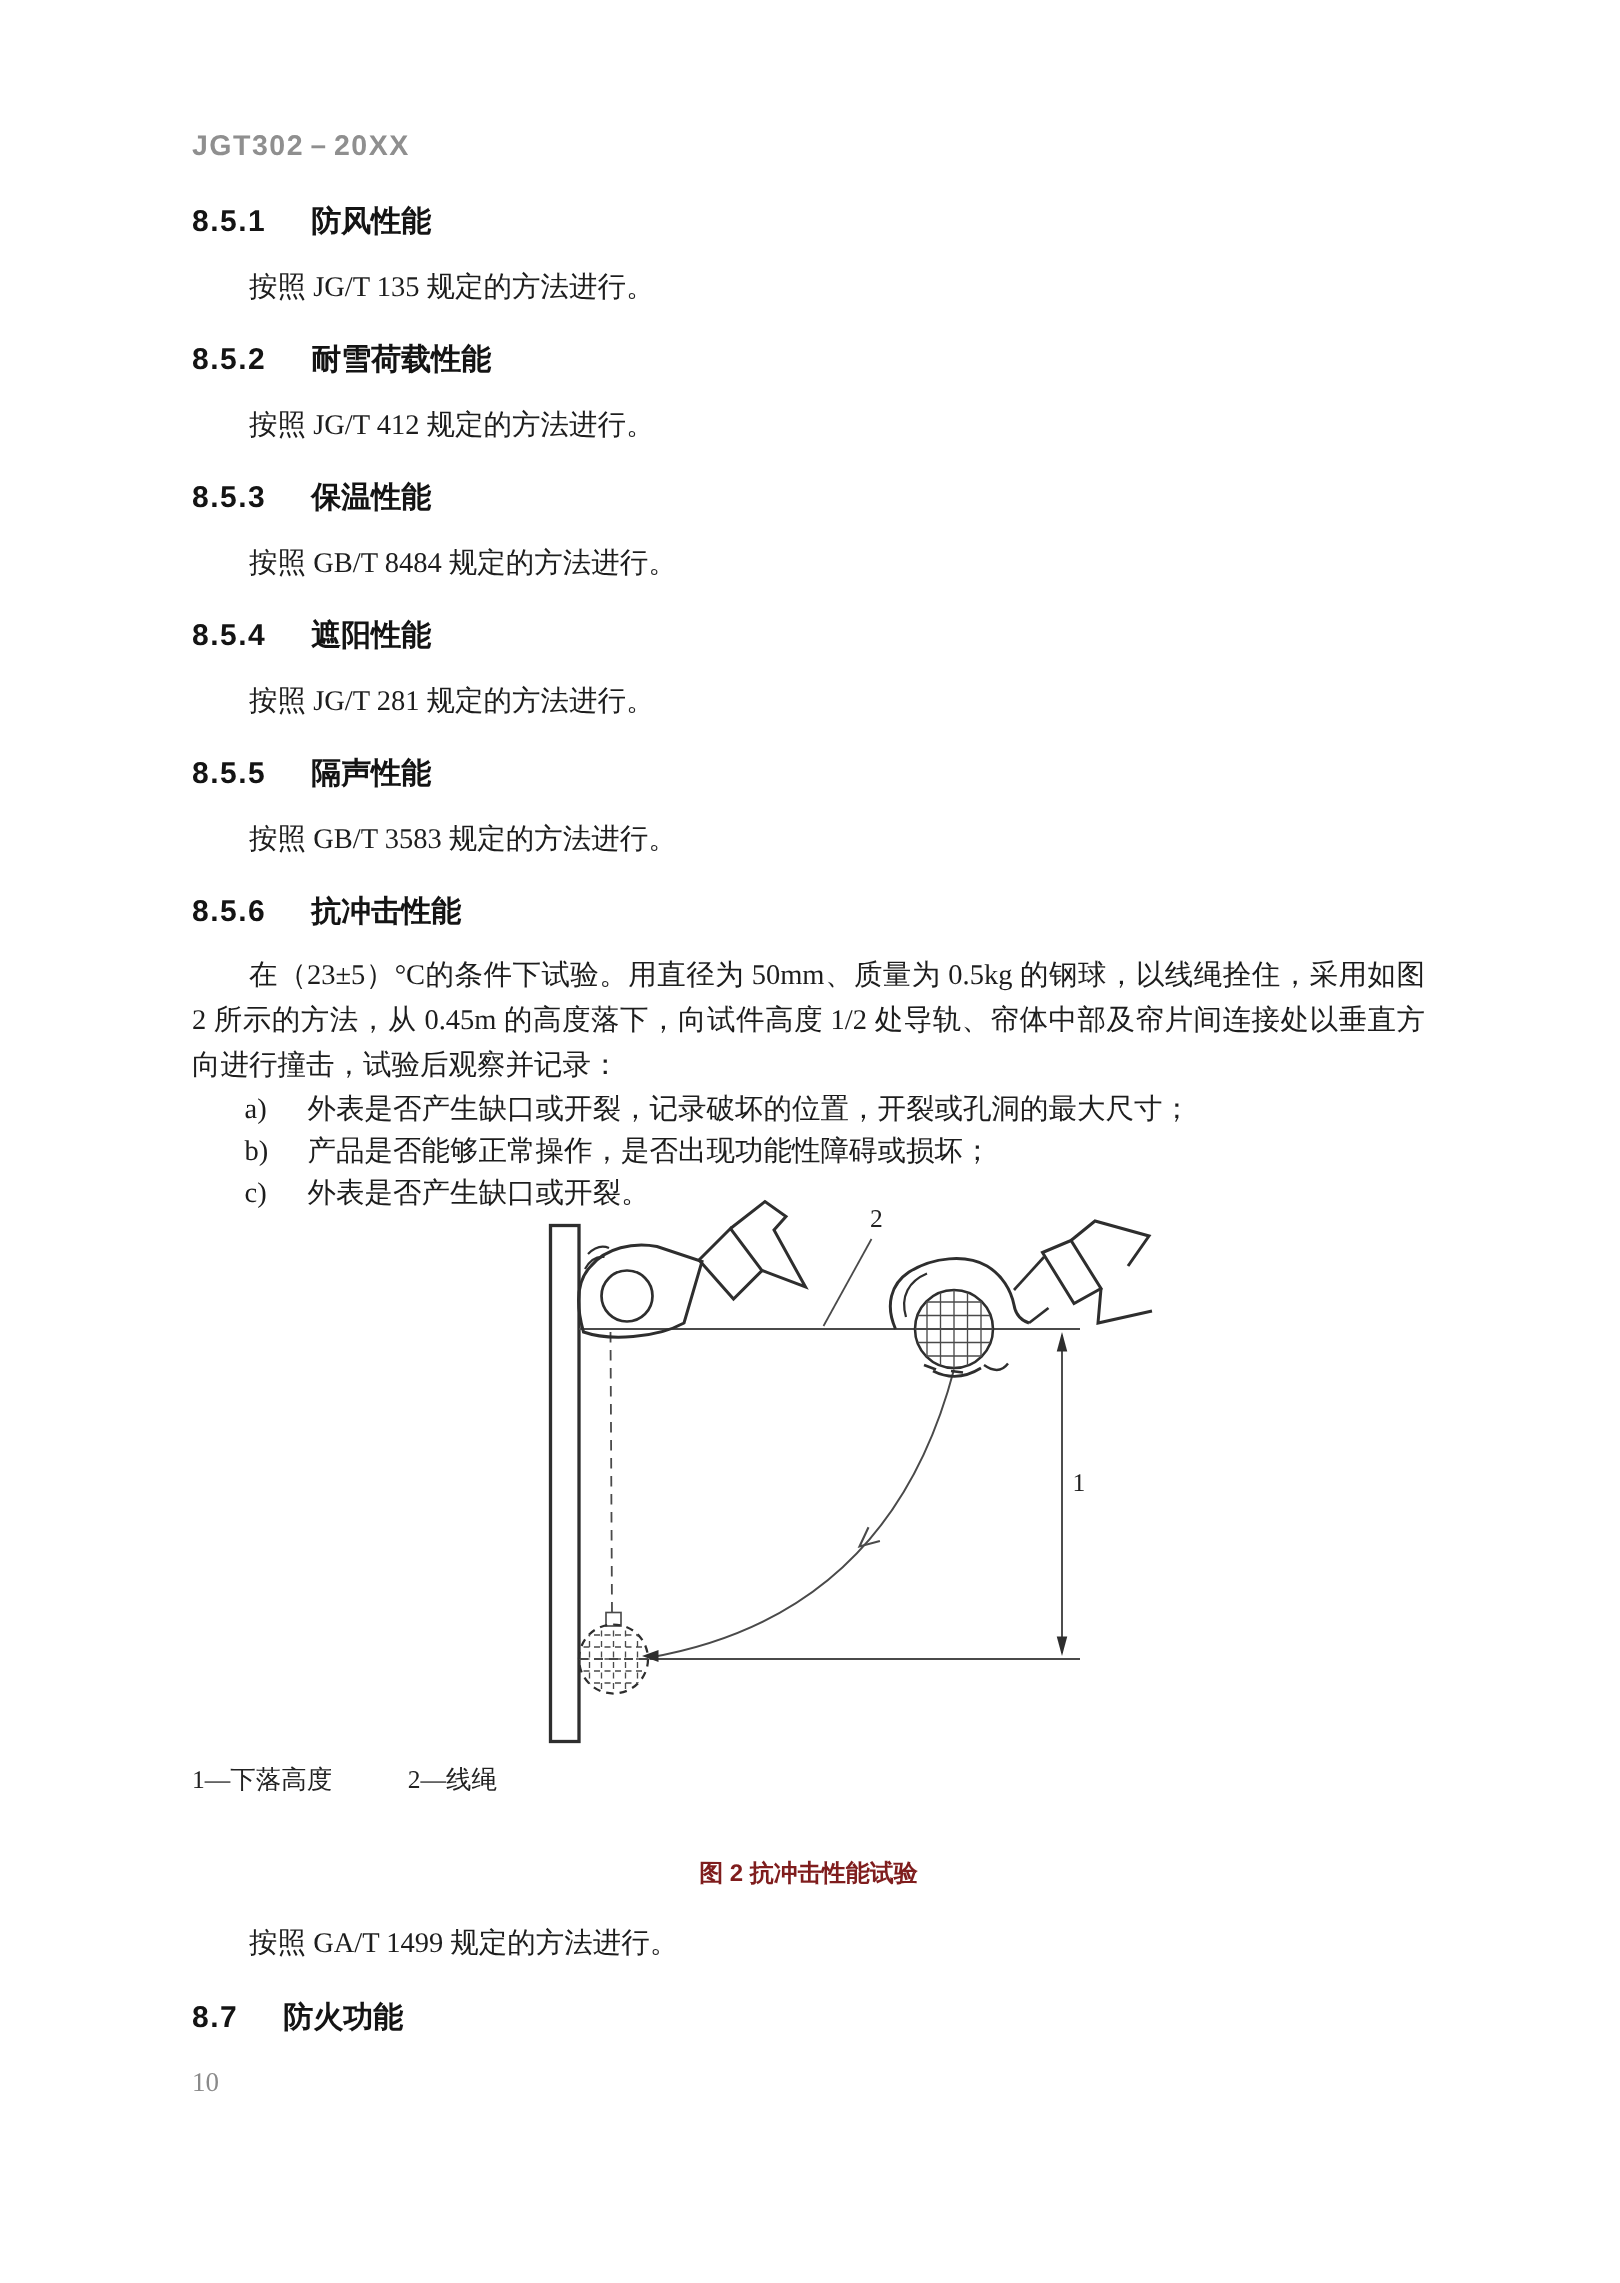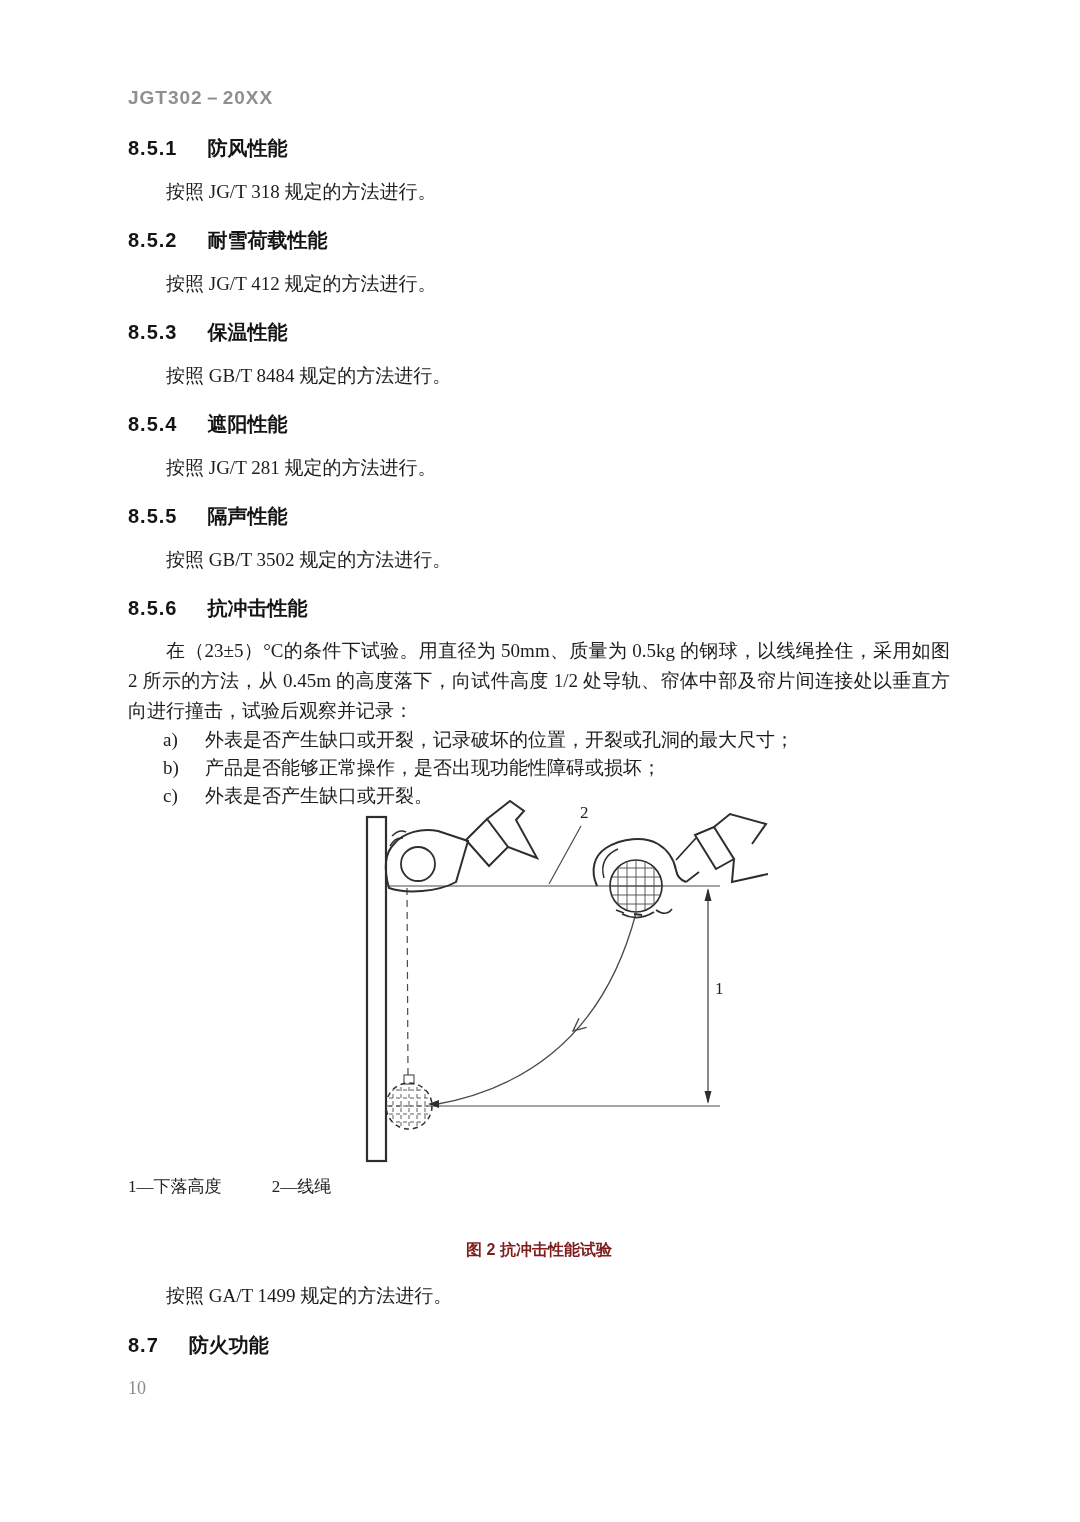--- a/index.html
+++ b/index.html
@@ -97,21 +97,21 @@
 <body>
 
 <div class="page">
 
   <div class="doc-code">JGT302－20XX</div>
 
   <div class="sec">
     <div class="sec-h">
       <span class="num">8.5.1</span><span class="ttl">防风性能</span>
     </div>
-    <p class="sec-p">按照 JG/T 318 规定的方法进行。</p>
+    <p class="sec-p">按照 JG/T 135 规定的方法进行。</p>
   </div>
 
   <div class="sec">
     <div class="sec-h">
       <span class="num">8.5.2</span><span class="ttl">耐雪荷载性能</span>
     </div>
     <p class="sec-p">按照 JG/T 412 规定的方法进行。</p>
   </div>
 
   <div class="sec">
@@ -125,21 +125,21 @@
     <div class="sec-h">
       <span class="num">8.5.4</span><span class="ttl">遮阳性能</span>
     </div>
     <p class="sec-p">按照 JG/T 281 规定的方法进行。</p>
   </div>
 
   <div class="sec">
     <div class="sec-h">
       <span class="num">8.5.5</span><span class="ttl">隔声性能</span>
     </div>
-    <p class="sec-p">按照 GB/T 3502 规定的方法进行。</p>
+    <p class="sec-p">按照 GB/T 3583 规定的方法进行。</p>
   </div>
 
   <div class="sec impact">
     <div class="sec-h">
       <span class="num">8.5.6</span><span class="ttl">抗冲击性能</span>
     </div>
     <p class="impact-para">在（23±5）°C的条件下试验。用直径为 50mm、质量为 0.5kg 的钢球，以线绳拴住，采用如图 2 所示的方法，从 0.45m 的高度落下，向试件高度 1/2 处导轨、帘体中部及帘片间连接处以垂直方向进行撞击，试验后观察并记录：</p>
     <ul class="impact-list">
       <li>
         <span class="marker">a)</span><span>外表是否产生缺口或开裂，记录破坏的位置，开裂或孔洞的最大尺寸；</span>

